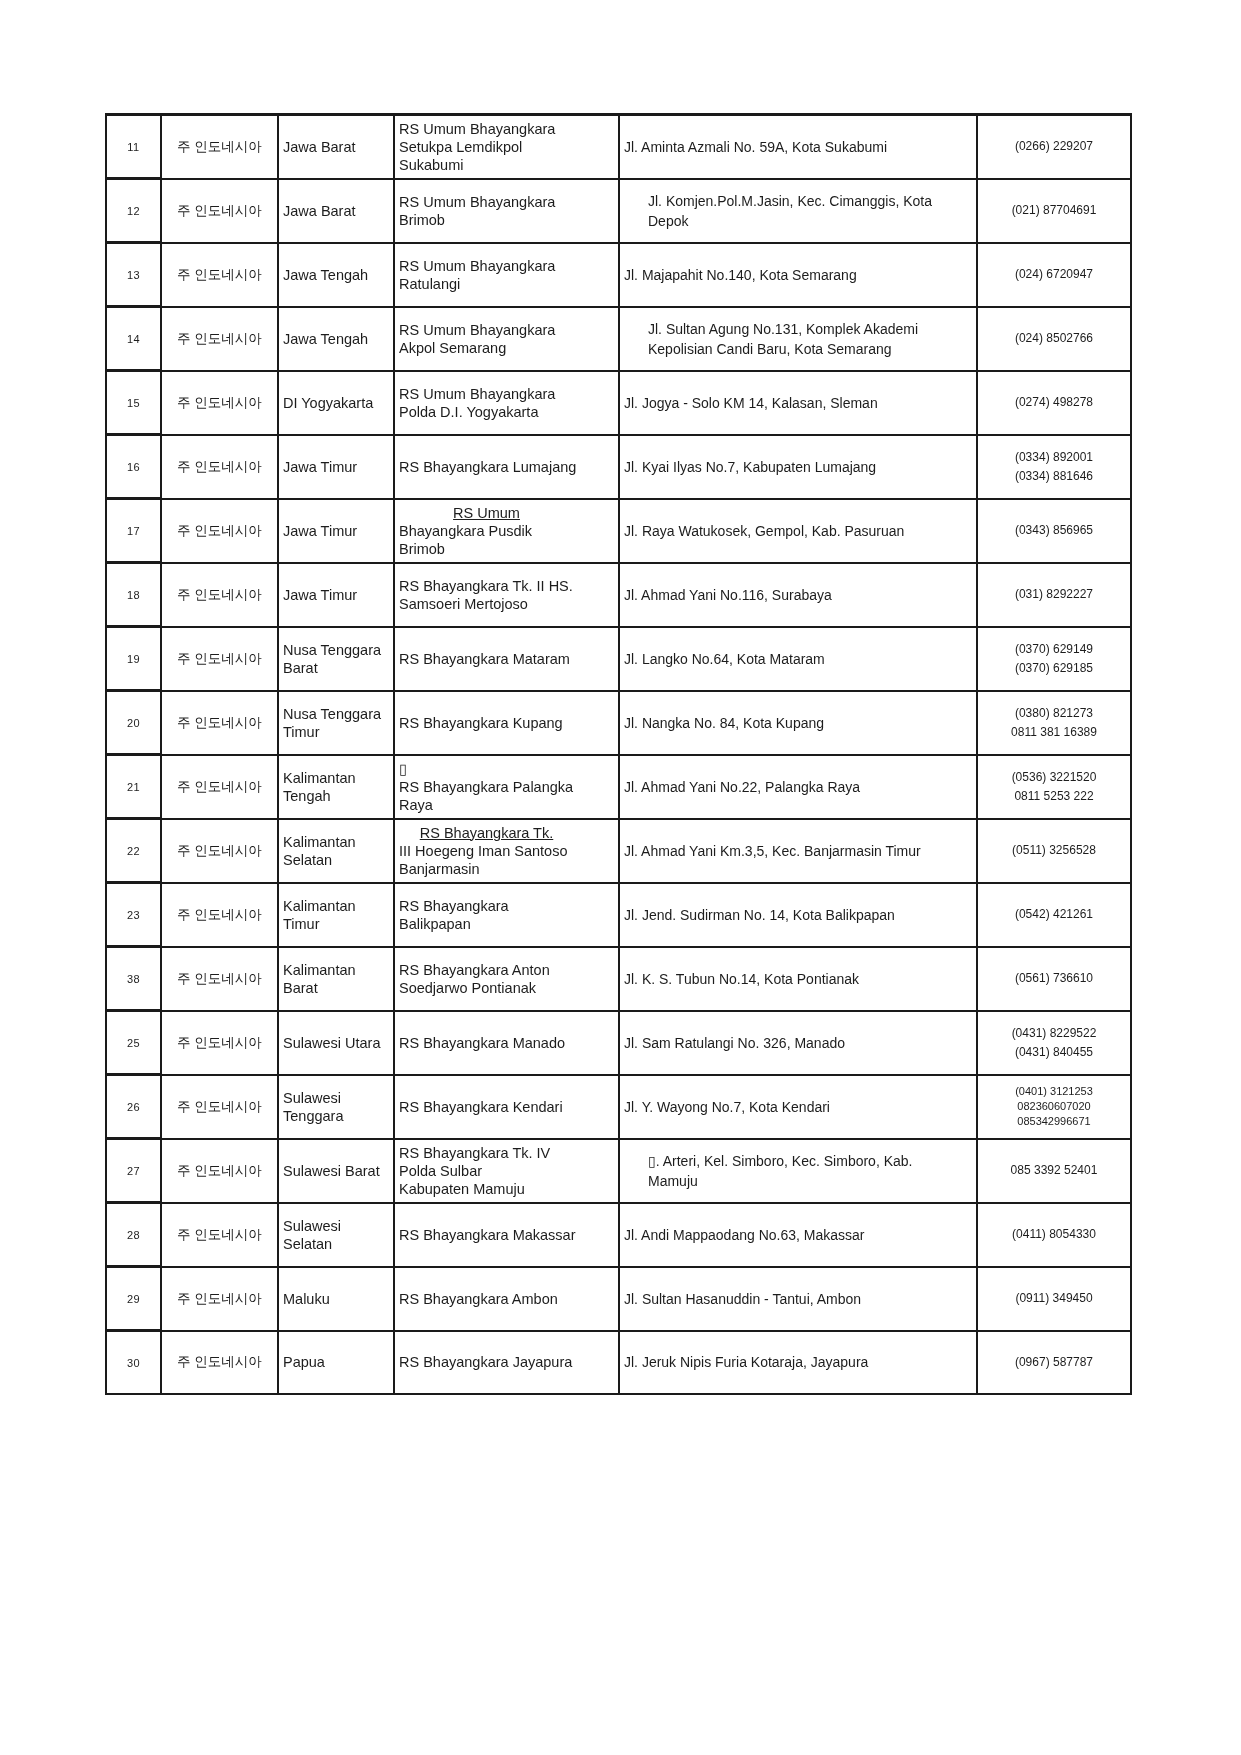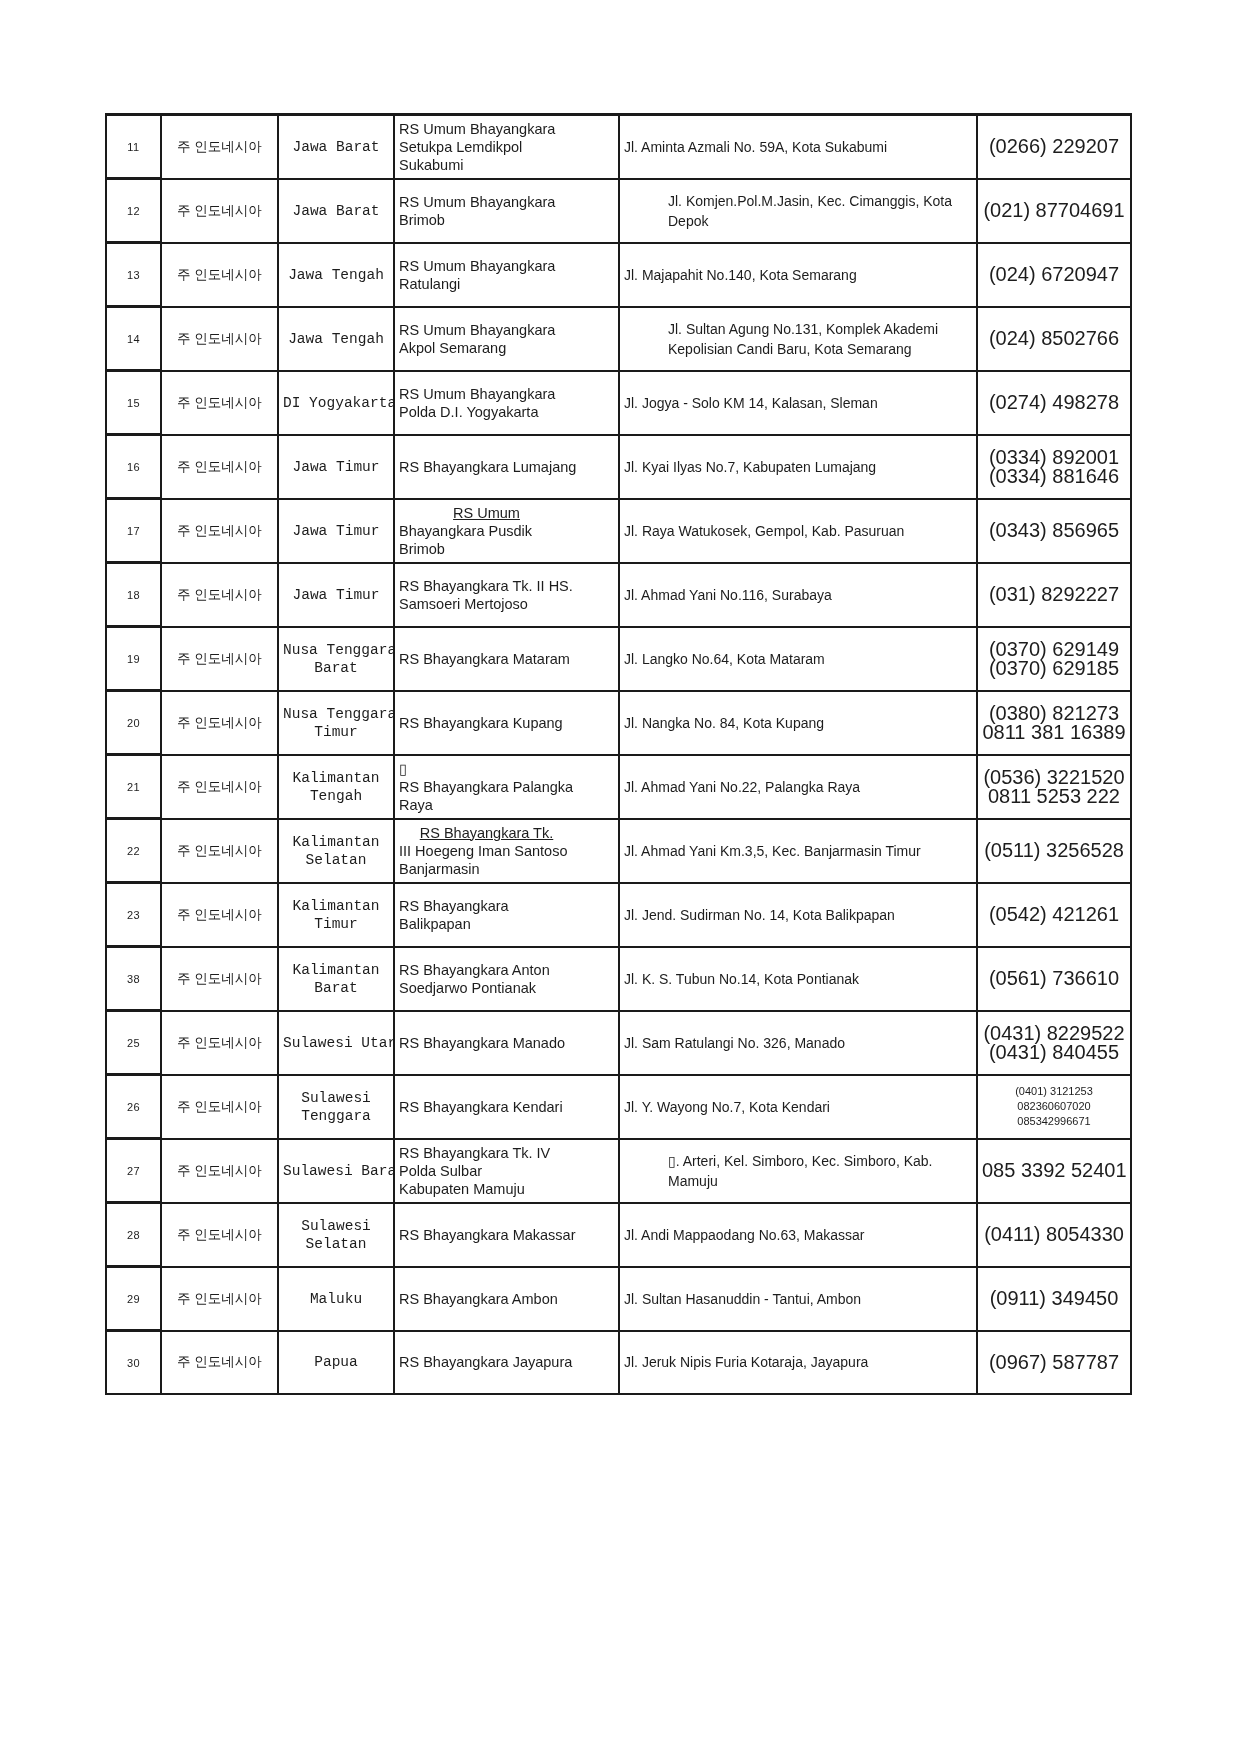--- a/index.html
+++ b/index.html
@@ -32,43 +32,42 @@
     text-align:center;
     font-size:11px;
     letter-spacing:0.5px;
   }
   td.c-country{
     text-align:center;
     font-size:13.5px;
     border-radius:8px;
   }
   td.c-province{
-    text-align:center;
+    text-align:left;
     font-size:14.5px;
     line-height:18px;
-    font-family:Liberation Mono, monospace;
   }
   td.c-hospital{
     text-align:left;
     font-size:14.5px;
     line-height:18px;
     padding-left:40px;
   }
   td.c-address{
     text-align:left;
     font-size:14px;
     line-height:20px;
   }
   td.c-address.left{
     text-align:left;
-    padding-left:48px;
+    padding-left:28px;
   }
   td.c-phone{
     text-align:center;
-    font-size:20px;
+    font-size:12px;
     line-height:19px;
   }
   td.c-phone.small{
     font-size:11px;
     line-height:15px;
   }
   .ln{white-space:nowrap;}
   td.c-hospital .ln.ctr{
     margin-left:-40px;
     text-align:center;

